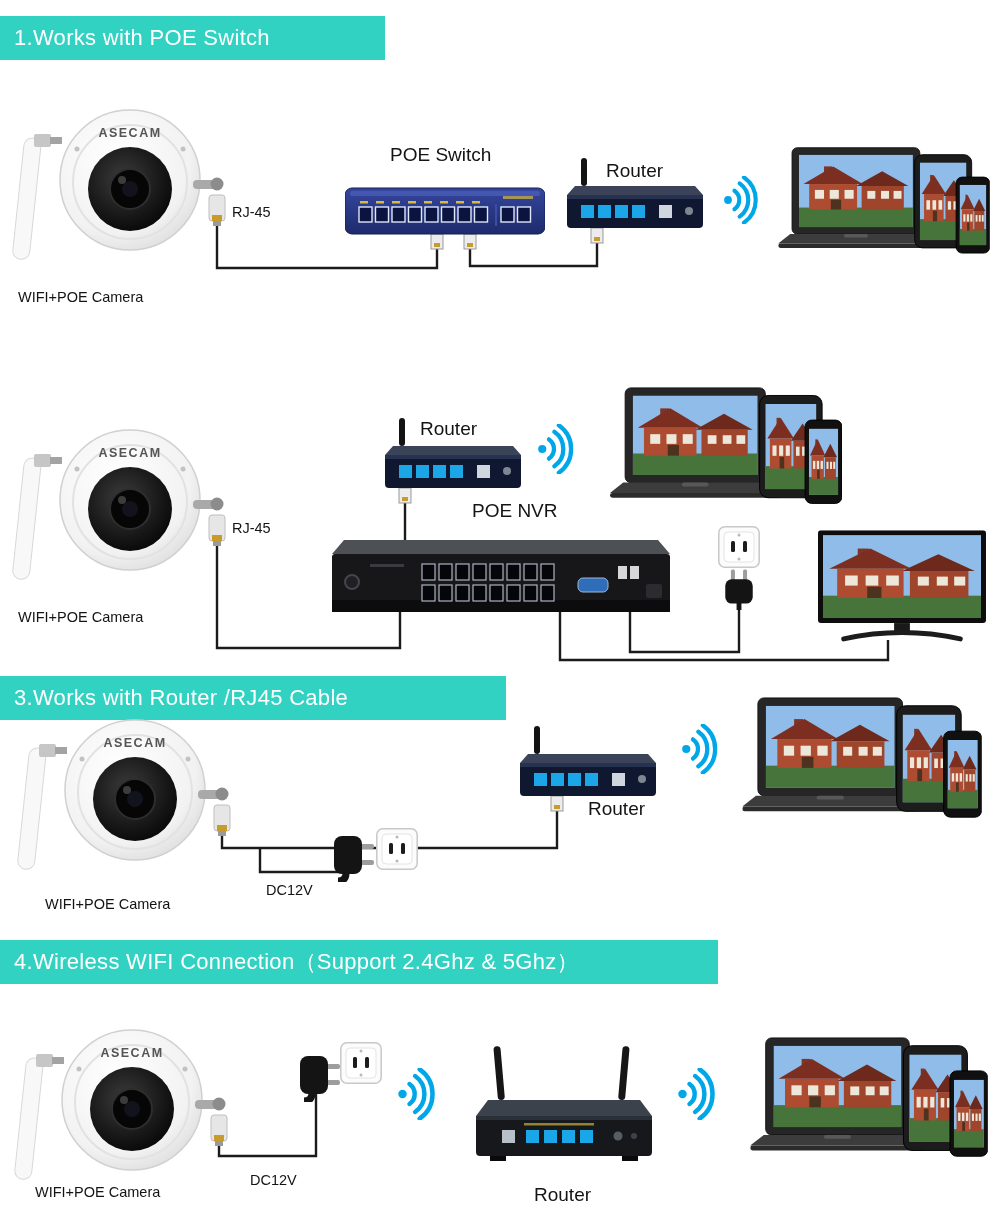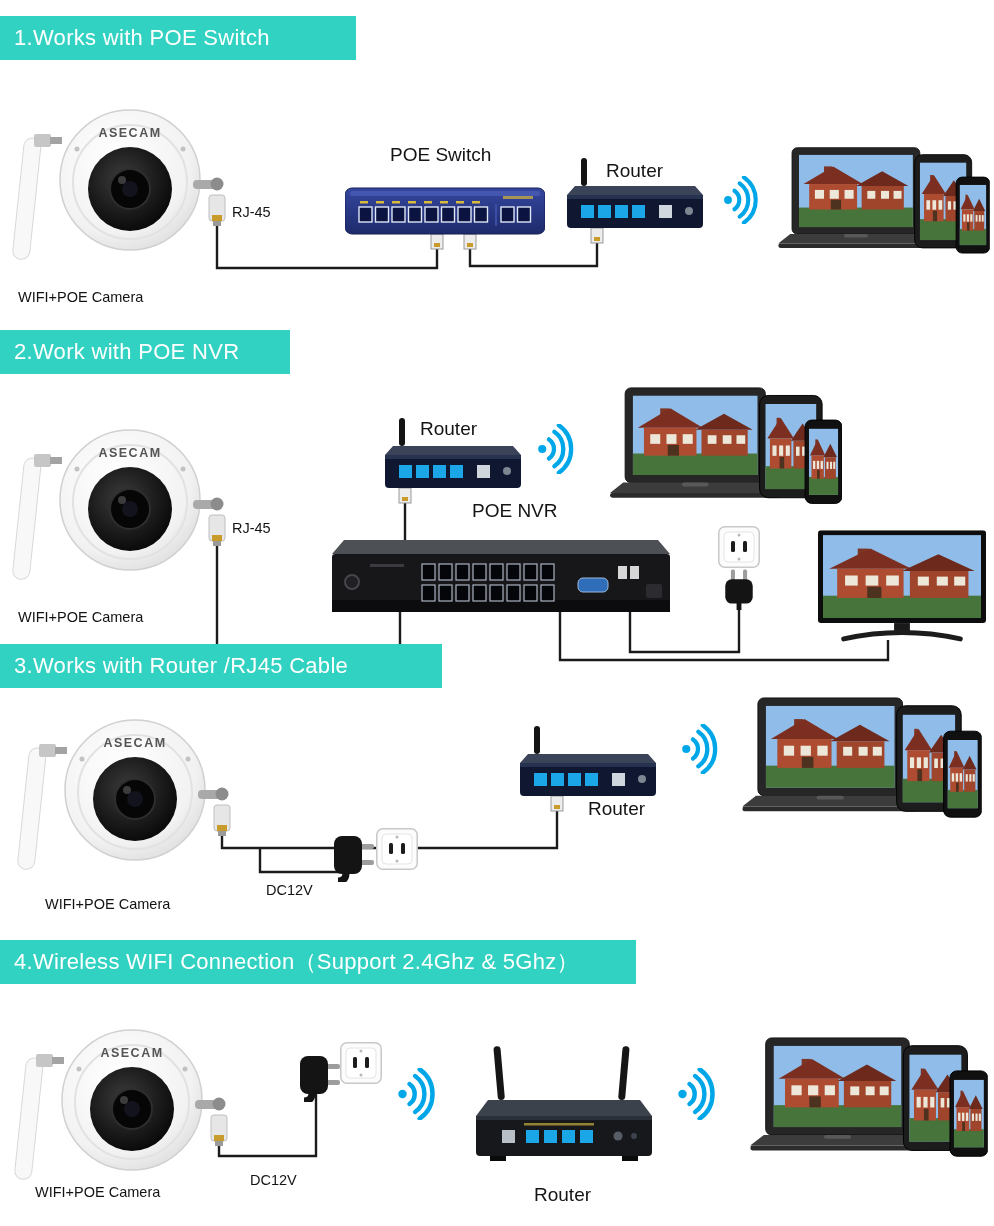--- a/index.html
+++ b/index.html
@@ -239,21 +239,21 @@
           <rect width="12" height="15" fill="#ececec" stroke="#9a9a9a"></rect>
           <rect x="3" y="9" width="6" height="4" fill="#c79b2c"></rect>
         </g>
       <g transform="translate(551,796)">
           <rect width="12" height="15" fill="#ececec" stroke="#9a9a9a"></rect>
           <rect x="3" y="9" width="6" height="4" fill="#c79b2c"></rect>
         </g>
     </g>
   </svg>
 
-  <div class="banner" style="top:16px;width:356px">
+  <div class="banner" style="top:16px;width:385px">
     <span>1.Works with POE Switch</span>
   </div>
   <div class="comp" style="left:10px;top:92px;width:225px;height:192px">
     <svg viewBox="0 0 225 192">
         <use href="#sym-camera"></use>
       </svg>
   </div>
   <div class="lbl" style="left:232px;top:204px">RJ-45</div>
   <div class="lbl dev" style="left:390px;top:144px">POE Switch</div>
   <div class="comp" style="left:345px;top:180px;width:200px;height:60px">
@@ -272,23 +272,20 @@
         <use href="#sym-wifi"></use>
       </svg>
   </div>
   <div class="comp" style="left:778px;top:146px;width:212px;height:114px">
     <svg viewBox="0 0 245 132">
         <use href="#sym-laptopset"></use>
       </svg>
   </div>
   <div class="lbl" style="left:18px;top:289px">WIFI+POE Camera</div>
 
-  <div class="banner" style="top:330px;width:290px">
-    <span>2.Work with POE NVR</span>
-  </div>
   <div class="comp" style="left:10px;top:412px;width:225px;height:192px">
     <svg viewBox="0 0 225 192">
         <use href="#sym-camera"></use>
       </svg>
   </div>
   <div class="lbl dev" style="left:420px;top:418px">Router</div>
   <div class="comp" style="left:383px;top:418px;width:140px;height:72px">
     <svg viewBox="0 0 140 72">
         <use href="#sym-router"></use>
       </svg>
@@ -320,21 +317,21 @@
         <use href="#sym-plug-up"></use>
       </svg>
   </div>
   <div class="comp" style="left:818px;top:530px;width:168px;height:113px">
     <svg viewBox="0 0 170 114">
         <use href="#sym-tv"></use>
       </svg>
   </div>
   <div class="lbl" style="left:18px;top:609px">WIFI+POE Camera</div>
 
-  <div class="banner" style="top:644px;width:442px">
+  <div class="banner" style="top:676px;width:506px">
     <span>3.Works with Router /RJ45 Cable</span>
   </div>
   <div class="comp" style="left:15px;top:702px;width:225px;height:192px">
     <svg viewBox="0 0 225 192">
         <use href="#sym-camera"></use>
       </svg>
   </div>
   <div class="comp" style="left:518px;top:726px;width:140px;height:72px">
     <svg viewBox="0 0 140 72">
         <use href="#sym-router"></use>
@@ -357,21 +354,21 @@
       </svg>
   </div>
   <div class="comp" style="left:376px;top:828px;width:42px;height:42px">
     <svg viewBox="0 0 42 42">
         <use href="#sym-outlet"></use>
       </svg>
   </div>
   <div class="lbl" style="left:266px;top:882px">DC12V</div>
   <div class="lbl" style="left:45px;top:896px">WIFI+POE Camera</div>
 
-  <div class="banner" style="top:940px;width:636px">
+  <div class="banner" style="top:940px;width:718px">
     <span>4.Wireless WIFI Connection（Support 2.4Ghz &amp; 5Ghz）</span>
   </div>
   <div class="comp" style="left:12px;top:1012px;width:225px;height:192px">
     <svg viewBox="0 0 225 192">
         <use href="#sym-camera"></use>
       </svg>
   </div>
   <div class="comp" style="left:300px;top:1044px;width:42px;height:58px">
     <svg viewBox="0 0 42 58">
         <use href="#sym-plug-right"></use>

